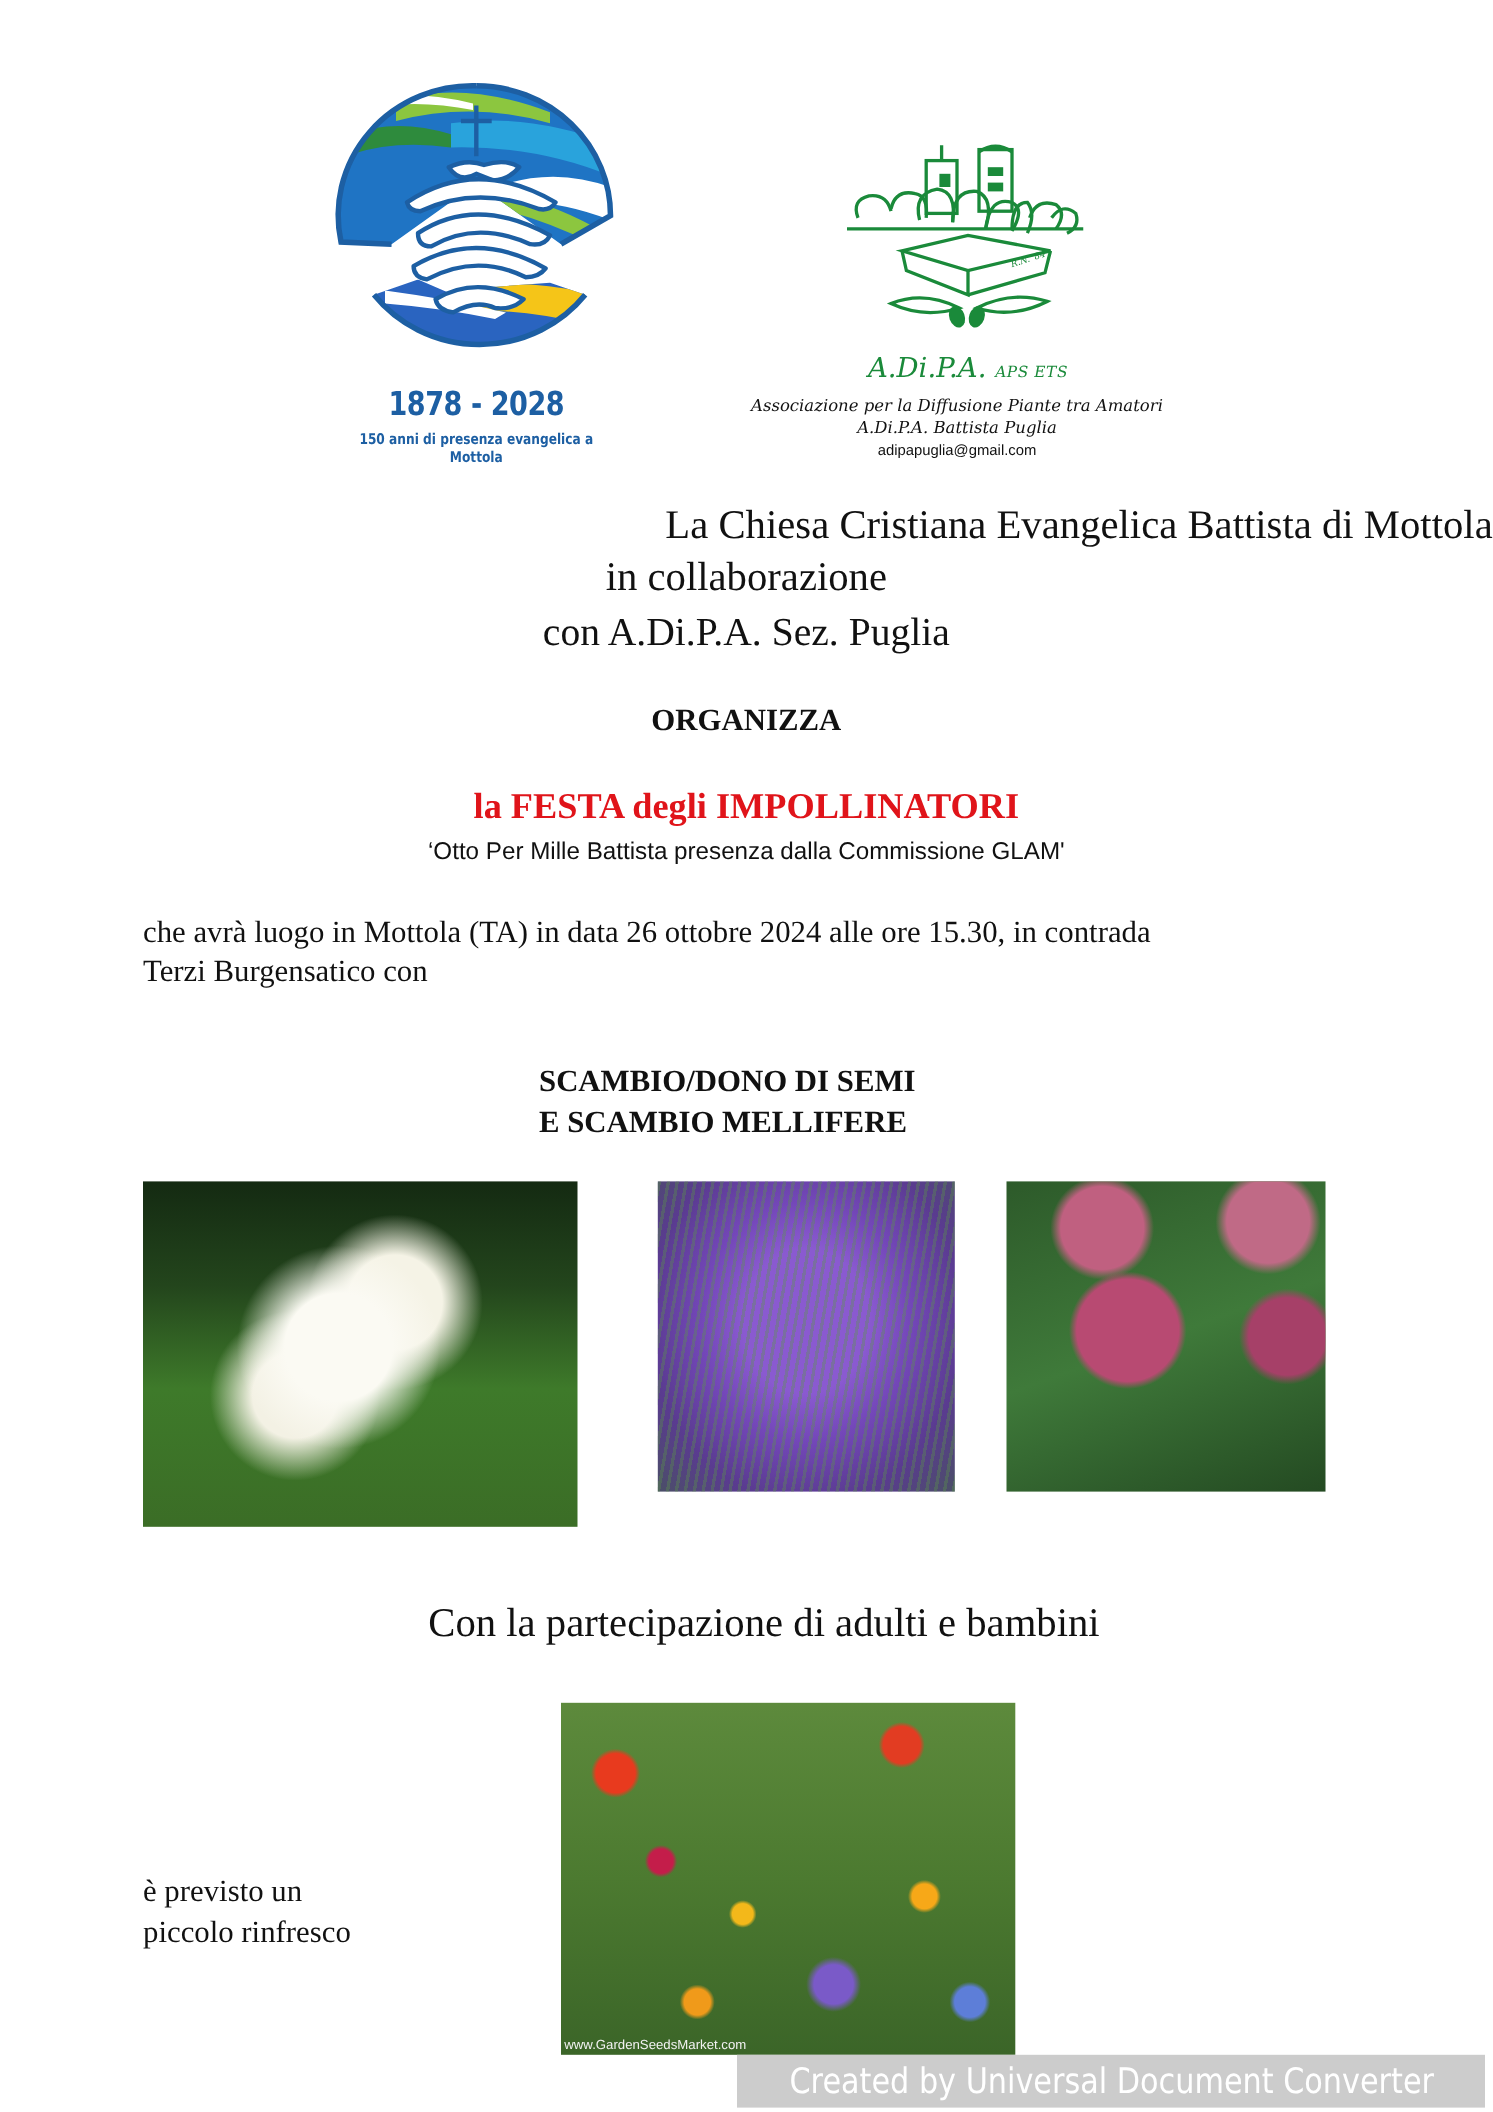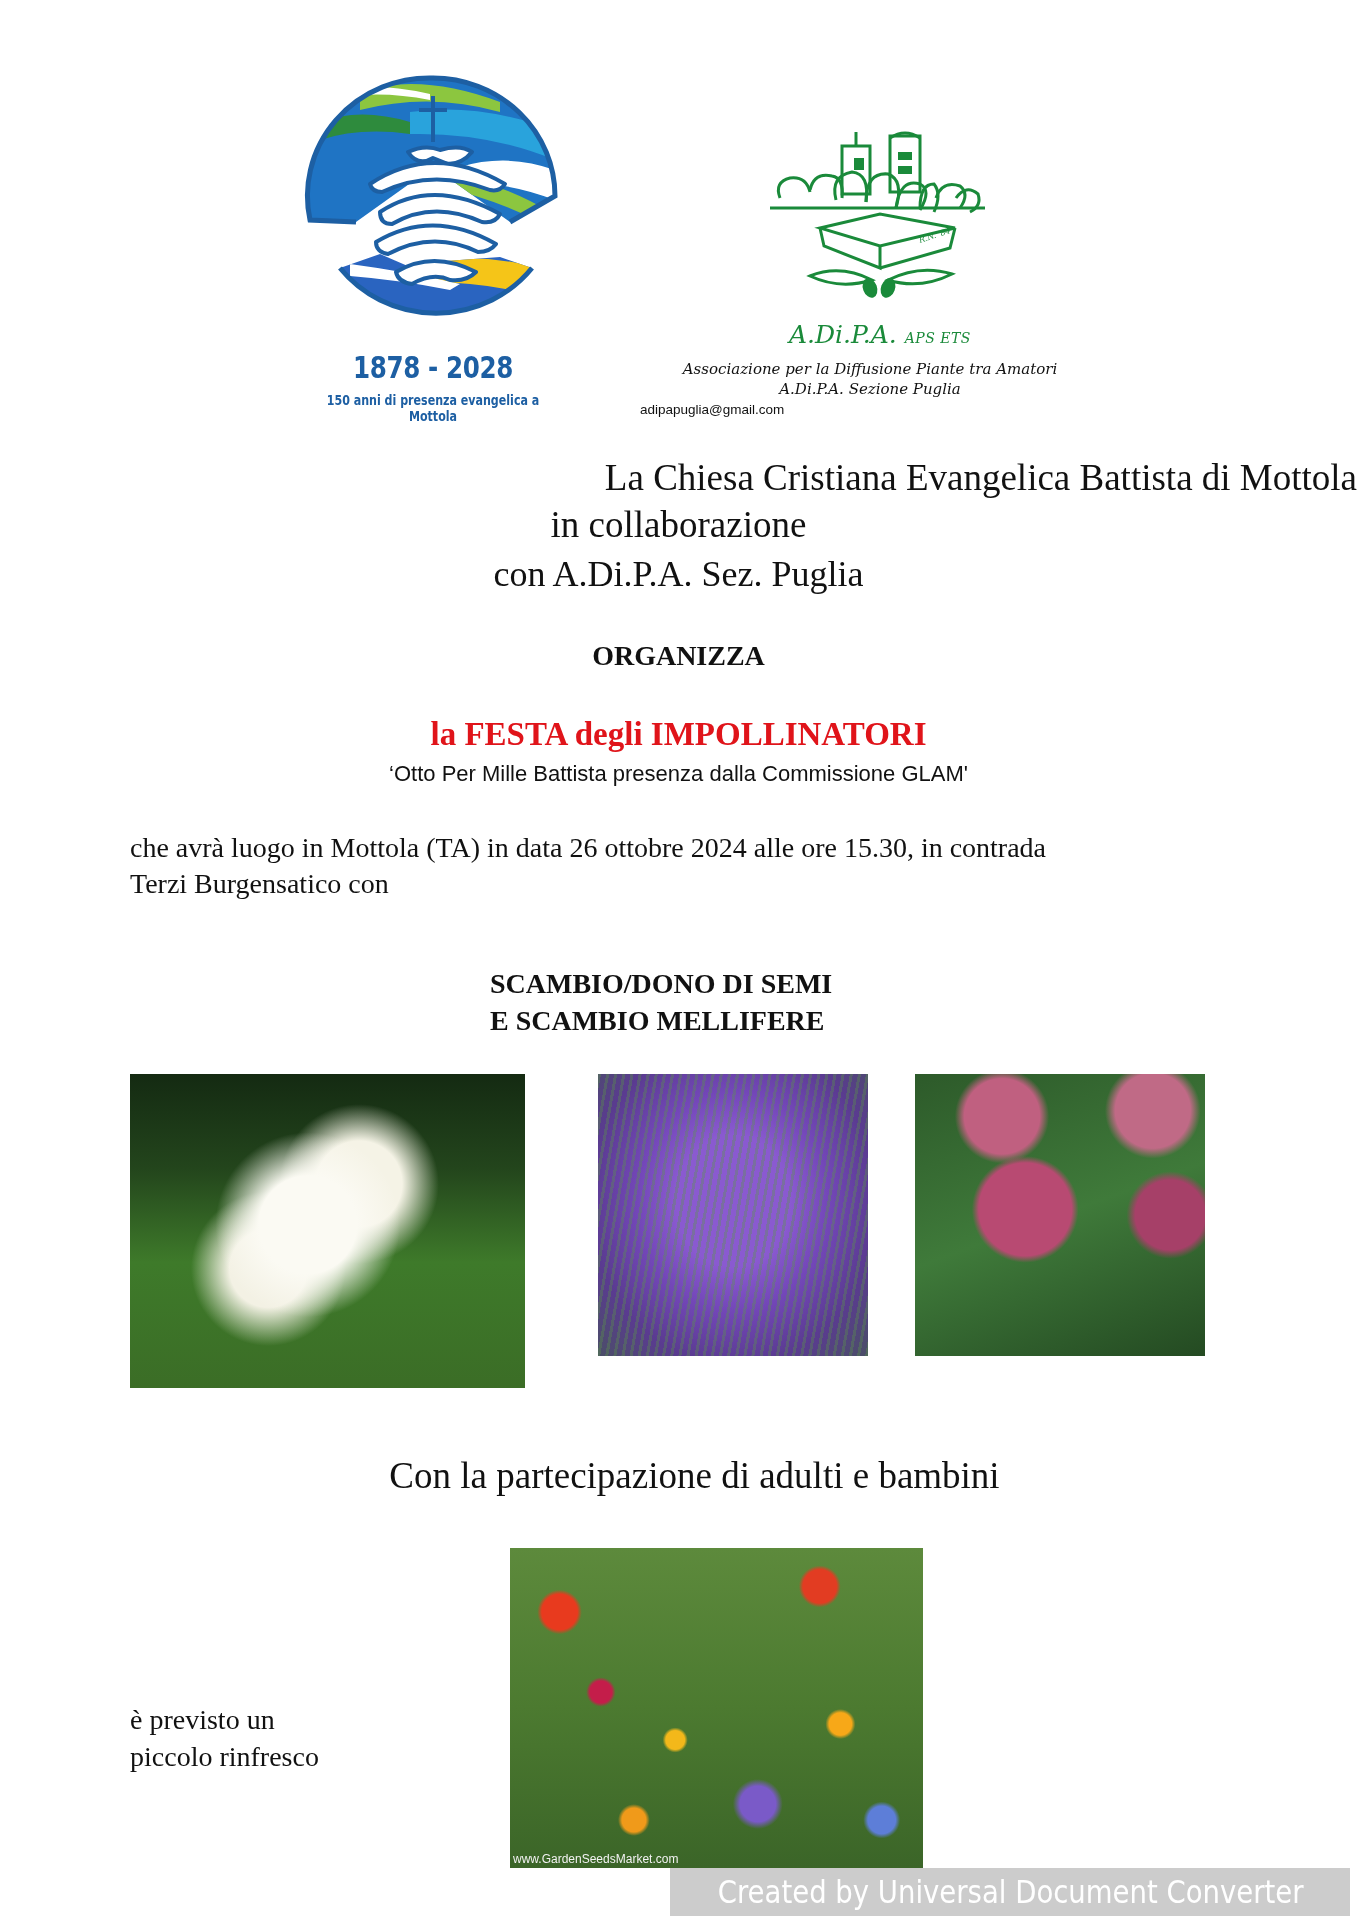--- a/index.html
+++ b/index.html
@@ -11,21 +11,21 @@
   #church-logo { left: 300px; top: 72px; width: 266px; height: 250px; }
   #church-years { left: 300px; top: 350px; width: 266px; text-align: center; font-family: "DejaVu Sans", sans-serif; font-weight: bold; font-size: 30px; color: #1d5fa3; letter-spacing: -0.5px; transform: scaleX(0.82); }
   #church-sub { left: 280px; top: 392px; width: 306px; text-align: center; font-family: "DejaVu Sans", sans-serif; font-weight: bold; font-size: 13.5px; color: #1d5fa3; transform: scaleX(0.82); }
 
   
   #adipa-logo { left: 770px; top: 128px; width: 215px; height: 190px; }
   #adipa-name { left: 760px; top: 320px; width: 240px; text-align: center; font-family: "DejaVu Serif", serif; font-style: italic; color: #1a8a3a; font-size: 25px; }
   #adipa-name .sm { font-size: 14px; letter-spacing: 0.5px; }
   #adipa-assoc { left: 640px; top: 360px; width: 460px; text-align: center; font-family: "DejaVu Serif", serif; font-style: italic; font-size: 15px; color: #111; }
   #adipa-sez { left: 640px; top: 380px; width: 460px; text-align: center; font-family: "DejaVu Serif", serif; font-style: italic; font-size: 15px; color: #111; }
-  #adipa-email { left: 640px; top: 402px; width: 460px; font-family: "Liberation Sans", sans-serif; font-size: 13.5px; color: #111; }
+  #adipa-email { left: 640px; top: 402px; width: 460px; text-align: center; font-family: "Liberation Sans", sans-serif; font-size: 13.5px; color: #111; }
 
   
   .title-line { font-size: 37px; line-height: 44px; }
   #title1 { top: 456px; text-align: right; }
   #title2 { top: 503px; }
   #title3 { top: 552px; font-size: 36px; }
   #organizza { top: 640px; font-size: 28px; font-weight: bold; text-align: center; }
   #festa { top: 716px; font-size: 33px; font-weight: bold; color: #e0141a; }
   #ottoper { top: 761px; font-family: "Liberation Sans", sans-serif; font-size: 22px; }
   #info1 { left: 130px; top: 832px; font-size: 28px; white-space: nowrap; }
@@ -146,21 +146,21 @@
       <rect x="128" y="38" width="14" height="8"></rect>
     </g>
     <text x="150" y="115" font-size="8" fill="#1a8a3a" font-family="DejaVu Serif, serif" font-style="italic" transform="rotate(-18 150 115)">R.N. '84</text>
   </svg>
 </div>
 <div class="abs" id="adipa-name">
   <span>A.Di.P.A.</span>
   <span class="sm">APS ETS</span>
 </div>
 <div class="abs" id="adipa-assoc">Associazione per la Diffusione Piante tra Amatori</div>
-<div class="abs" id="adipa-sez">A.Di.P.A. Sezione Puglia</div>
+<div class="abs" id="adipa-sez">A.Di.P.A. Battista Puglia</div>
 <div class="abs" id="adipa-email">adipapuglia@gmail.com</div>
 
 <div class="abs center title-line" id="title1">La Chiesa Cristiana Evangelica Battista di Mottola</div>
 <div class="abs center title-line" id="title2">in collaborazione</div>
 <div class="abs center title-line" id="title3">con A.Di.P.A. Sez. Puglia</div>
 
 <div class="abs center" id="organizza">ORGANIZZA</div>
 <div class="abs center" id="festa">la FESTA degli IMPOLLINATORI</div>
 <div class="abs center" id="ottoper">‘Otto Per Mille Battista presenza dalla Commissione GLAM'</div>
 

